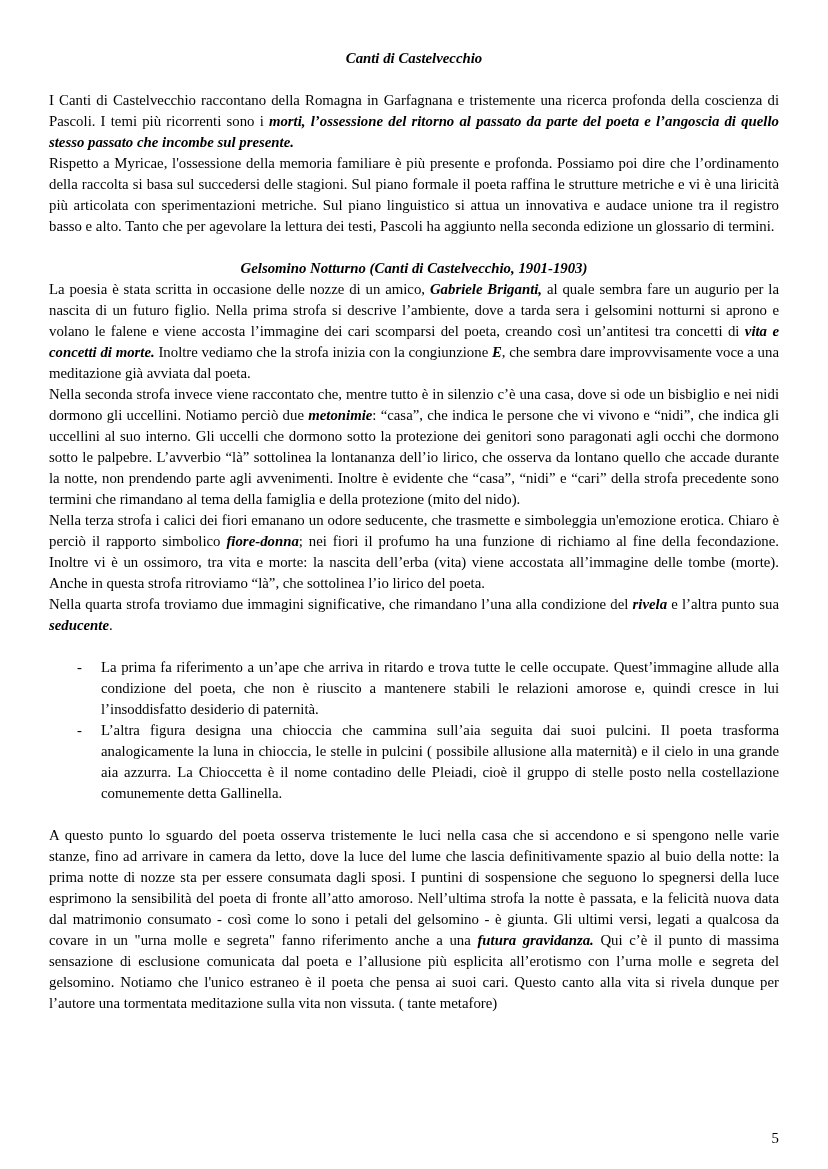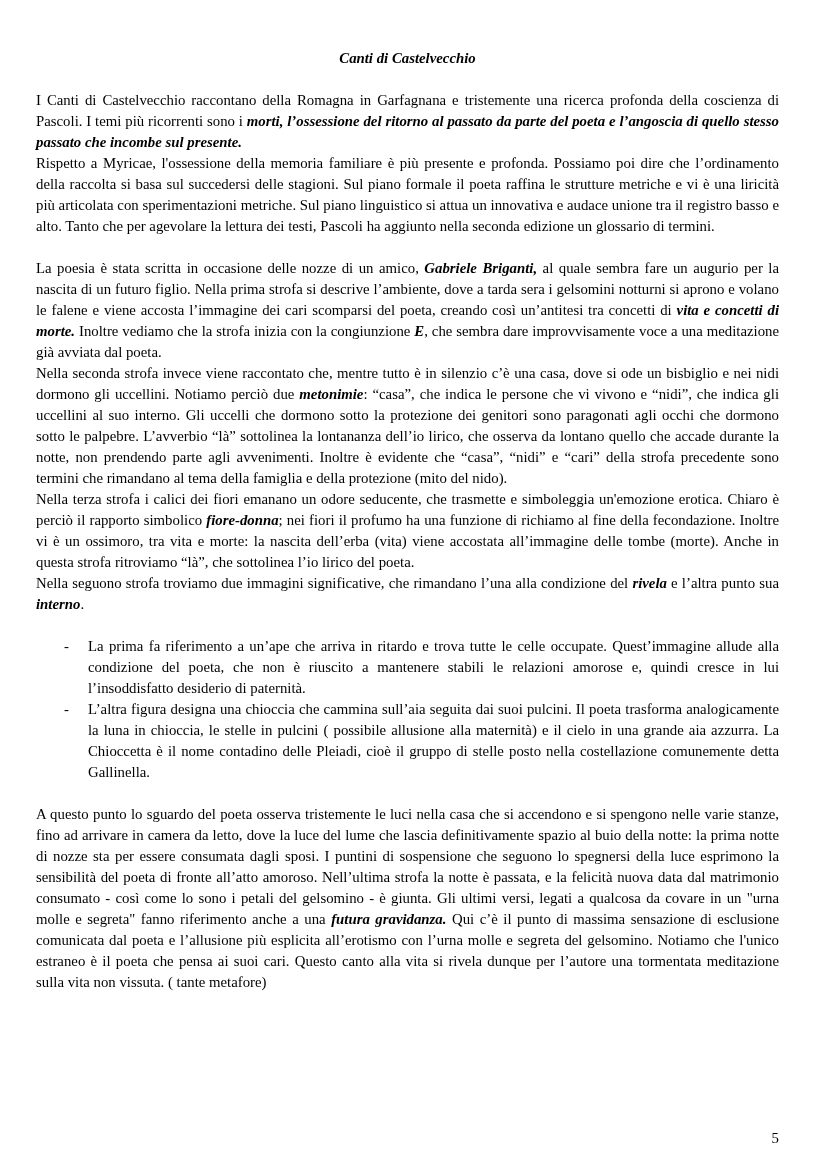--- a/index.html
+++ b/index.html
@@ -7,21 +7,21 @@
     padding: 0;
     background: #ffffff;
   }
   .page {
     position: relative;
     width: 828px;
     height: 1169px;
     margin: 0 auto;
     background: #ffffff;
     box-sizing: border-box;
-    padding: 48px 49px 0 36px;
+    padding: 48px 49px 0 49px;
     font-family: "Liberation Serif", serif;
     font-size: 14.8px;
     line-height: 21px;
     color: #000000;
     overflow: hidden;
   }
   .page p {
     margin: 0;
     text-align: justify;
   }
@@ -65,24 +65,25 @@
 </head>
 <body>
 
 <div class="page">
   <div>
       <p class="title"><span class="run bi">Canti di Castelvecchio</span></p>
       <div class="spacer"></div>
       <p class="paragraph"><span class="run">I Canti di Castelvecchio raccontano della Romagna in Garfagnana e tristemente una ricerca profonda della coscienza di Pascoli. I temi più ricorrenti sono i </span><span class="run bi">morti, l’ossessione del ritorno al passato da parte del poeta e l’angoscia di quello stesso passato che incombe sul presente.</span></p>
       <p class="paragraph"><span class="run">Rispetto a Myricae, l'ossessione della memoria familiare è più presente e profonda. Possiamo poi dire che l’ordinamento della raccolta si basa sul succedersi delle stagioni. Sul piano formale il poeta raffina le strutture metriche e vi è una liricità più articolata con sperimentazioni metriche. Sul piano linguistico si attua un innovativa e audace unione tra il registro basso e alto. Tanto che per agevolare la lettura dei testi, Pascoli ha aggiunto nella seconda edizione un glossario di termini.</span></p>
       <div class="spacer"></div>
+      <p class="heading"><span class="run bi">Gelsomino Notturno (Canti di Castelvecchio, 1901-1903)</span></p>
       <p class="paragraph"><span class="run">La poesia è stata scritta in occasione delle nozze di un amico, </span><span class="run bi">Gabriele Briganti,</span><span class="run"> al quale sembra fare un augurio per la nascita di un futuro figlio. Nella prima strofa si descrive l’ambiente, dove a tarda sera i gelsomini notturni si aprono e volano le falene e viene accosta l’immagine dei cari scomparsi del poeta, creando così un’antitesi tra concetti di </span><span class="run bi">vita e concetti di morte.</span><span class="run"> Inoltre vediamo che la strofa inizia con la congiunzione </span><span class="run bi">E</span><span class="run">, che sembra dare improvvisamente voce a una meditazione già avviata dal poeta.</span></p>
       <p class="paragraph"><span class="run">Nella seconda strofa invece viene raccontato che, mentre tutto è in silenzio c’è una casa, dove si ode un bisbiglio e nei nidi dormono gli uccellini. Notiamo perciò due </span><span class="run bi">metonimie</span><span class="run">: “casa”, che indica le persone che vi vivono e “nidi”, che indica gli uccellini al suo interno. Gli uccelli che dormono sotto la protezione dei genitori sono paragonati agli occhi che dormono sotto le palpebre. L’avverbio “là” sottolinea la lontananza dell’io lirico, che osserva da lontano quello che accade durante la notte, non prendendo parte agli avvenimenti. Inoltre è evidente che “casa”, “nidi” e “cari” della strofa precedente sono termini che rimandano al tema della famiglia e della protezione (mito del nido).</span></p>
       <p class="paragraph"><span class="run">Nella terza strofa i calici dei fiori emanano un odore seducente, che trasmette e simboleggia un'emozione erotica. Chiaro è perciò il rapporto simbolico </span><span class="run bi">fiore-donna</span><span class="run">; nei fiori il profumo ha una funzione di richiamo al fine della fecondazione. Inoltre vi è un ossimoro, tra vita e morte: la nascita dell’erba (vita) viene accostata all’immagine delle tombe (morte). Anche in questa strofa ritroviamo “là”, che sottolinea l’io lirico del poeta.</span></p>
-      <p class="paragraph"><span class="run">Nella seguono strofa troviamo due immagini significative, che rimandano l’una alla condizione del </span><span class="run bi">rivela</span><span class="run"> e l’altra punto sua </span><span class="run bi">interno</span><span class="run">.</span></p>
+      <p class="paragraph"><span class="run">Nella quarta strofa troviamo due immagini significative, che rimandano l’una alla condizione del </span><span class="run bi">rivela</span><span class="run"> e l’altra punto sua </span><span class="run bi">seducente</span><span class="run">.</span></p>
       <div class="spacer"></div>
       <ul class="dash-list">
         <li class="dash-item"><span class="marker">-</span><span class="run">La prima fa riferimento a un’ape che arriva in ritardo e trova tutte le celle occupate. Quest’immagine allude alla condizione del poeta, che non è riuscito a mantenere stabili le relazioni amorose e, quindi cresce in lui l’insoddisfatto desiderio di paternità.</span></li>
         <li class="dash-item"><span class="marker">-</span><span class="run">L’altra figura designa una chioccia che cammina sull’aia seguita dai suoi pulcini. Il poeta trasforma analogicamente la luna in chioccia, le stelle in pulcini ( possibile allusione alla maternità) e il cielo in una grande aia azzurra. La Chioccetta è il nome contadino delle Pleiadi, cioè il gruppo di stelle posto nella costellazione comunemente detta Gallinella.</span></li>
       </ul>
       <div class="spacer"></div>
       <p class="paragraph"><span class="run">A questo punto lo sguardo del poeta osserva tristemente le luci nella casa che si accendono e si spengono nelle varie stanze, fino ad arrivare in camera da letto, dove la luce del lume che lascia definitivamente spazio al buio della notte: la prima notte di nozze sta per essere consumata dagli sposi. I puntini di sospensione che seguono lo spegnersi della luce esprimono la sensibilità del poeta di fronte all’atto amoroso. Nell’ultima strofa la notte è passata, e la felicità nuova data dal matrimonio consumato - così come lo sono i petali del gelsomino - è giunta. Gli ultimi versi, legati a qualcosa da covare in un "urna molle e segreta" fanno riferimento anche a una </span><span class="run bi">futura gravidanza.</span><span class="run"> Qui c’è il punto di massima sensazione di esclusione comunicata dal poeta e l’allusione più esplicita all’erotismo con l’urna molle e segreta del gelsomino. Notiamo che l'unico estraneo è il poeta che pensa ai suoi cari. Questo canto alla vita si rivela dunque per l’autore una tormentata meditazione sulla vita non vissuta. ( tante metafore)</span></p>
     </div>
   <div class="page-number">5</div>
 </div>

